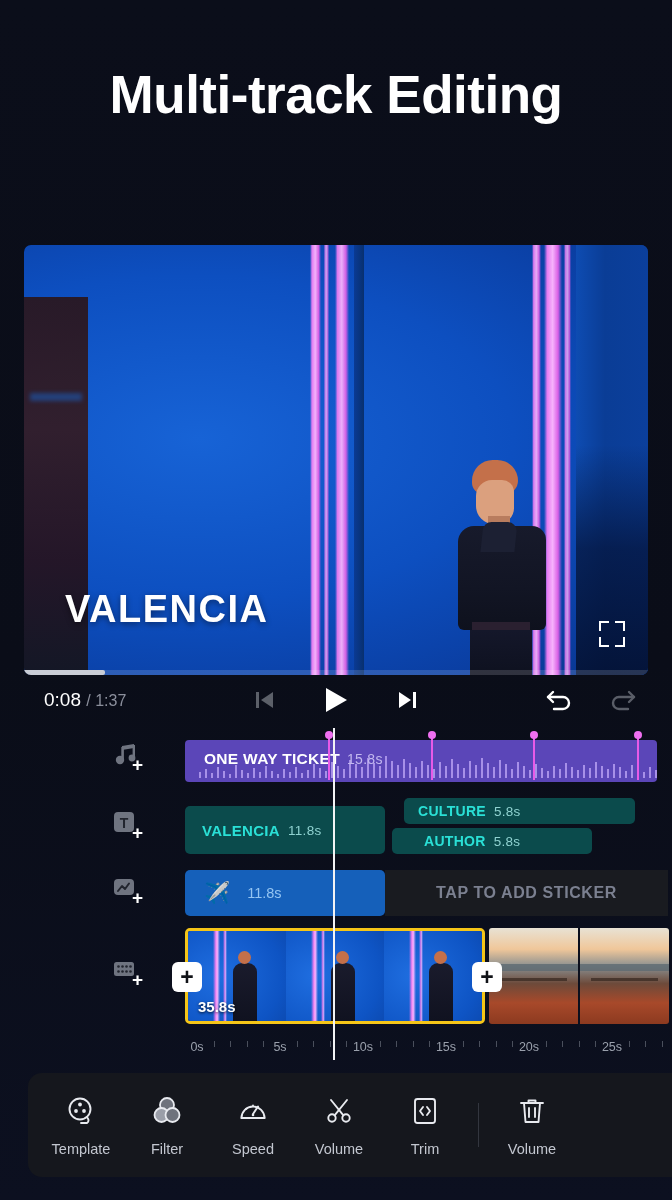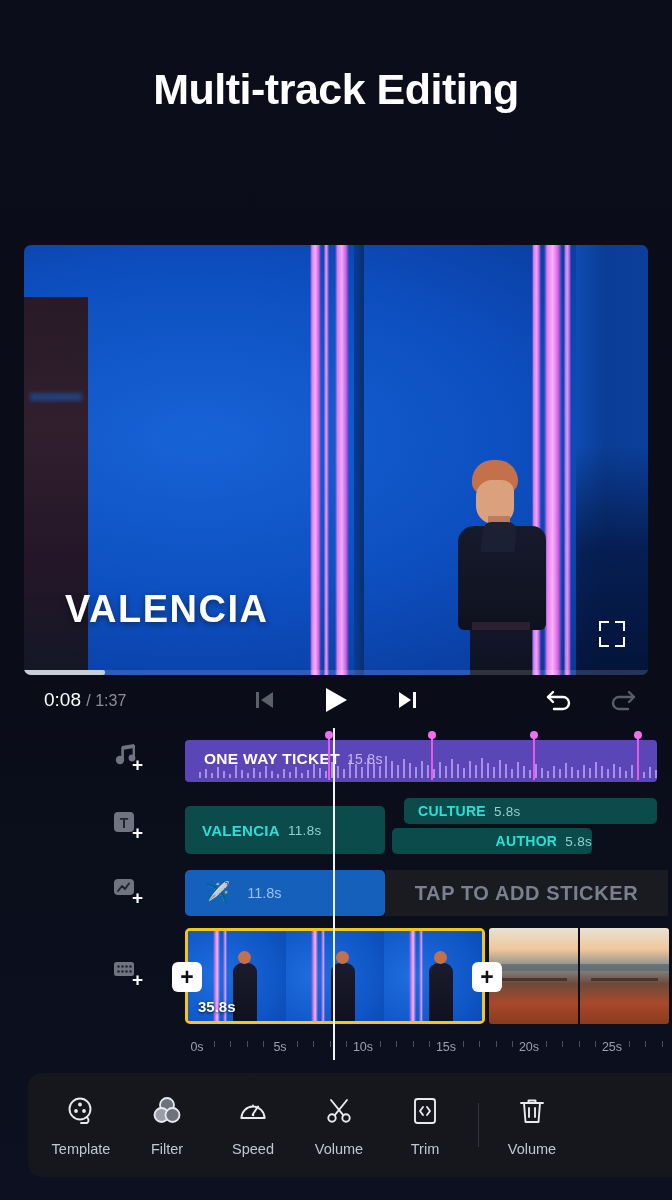--- a/index.html
+++ b/index.html
@@ -13,21 +13,21 @@
   #app {
     position: relative;
     width: 672px; height: 1200px;
     background: linear-gradient(180deg, #0b0e1a 0%, #0a0d18 55%, #0c1020 100%);
     overflow: hidden;
   }
 
   
   .header { padding-top: 66px; text-align: center; }
   .header-title {
-    font-size: 43px; font-weight: bold; color: #ffffff;
+    font-size: 53px; font-weight: bold; color: #ffffff;
     letter-spacing: -0.5px; line-height: 1.1;
   }
   .header-subtitle {
     margin-top: 33px; font-size: 20.5px; color: #aab6d4;
     letter-spacing: 0.1px;
   }
 
   
   .preview-wrap {
     position: absolute; left: 24px; top: 245px;
@@ -187,36 +187,36 @@
   
   .row-text { top: 70px; height: 62px; }
   .clip-text {
     position: absolute; background: #0b4b4c; border-radius: 5px;
     display: flex; align-items: center;
     font-size: 15px; font-weight: bold; color: #2ae0d6; letter-spacing: .3px;
     padding-left: 17px; white-space: nowrap; cursor: pointer;
   }
   .clip-text .dur { color: #8fd2d0; font-weight: normal; font-size: 13.5px; margin-left: 8px; }
   .ct-valencia { left: 0; top: 8px; width: 200px; height: 48px; }
-  .ct-culture  { left: 219px; top: 0;  width: 253px; height: 26px; font-size: 14px; padding-left: 14px; }
-  .ct-author   { left: 207px; top: 30px; width: 200px; height: 26px; font-size: 14px; padding-left: 14px; justify-content: flex-end; }
+  .ct-culture  { left: 219px; top: 0;  width: 231px; height: 26px; font-size: 14px; padding-left: 14px; }
+  .ct-author   { left: 207px; top: 30px; width: 200px; height: 26px; font-size: 14px; padding-left: 32px; }
 
   
   .row-sticker { top: 138px; height: 56px; }
   .clip-sticker {
     position: absolute; left: 0; top: 4px; width: 200px; height: 46px;
     background: #1560ba; border-radius: 5px;
     display: flex; align-items: center; cursor: pointer;
   }
   .sticker-emoji { font-size: 21px; margin-left: 19px; }
   .sticker-dur { font-size: 14.5px; color: #93c4f2; margin-left: 17px; }
   .sticker-placeholder {
     position: absolute; left: 200px; top: 4px; right: 4px; height: 46px;
     background: #191b20; display: flex; align-items: center; justify-content: center;
-    font-size: 20px; font-weight: bold; color: #7b8090; letter-spacing: .6px;
+    font-size: 16px; font-weight: bold; color: #7b8090; letter-spacing: .6px;
     cursor: pointer;
   }
 
   
   .row-video { top: 198px; height: 100px; }
   .clip-video-sel {
     position: absolute; left: 0; top: 2px; width: 300px; height: 96px;
     border: 3px solid #f5c518; border-radius: 5px; overflow: hidden; cursor: pointer;
   }
   .thumbs { position: absolute; inset: 0; display: flex; }

